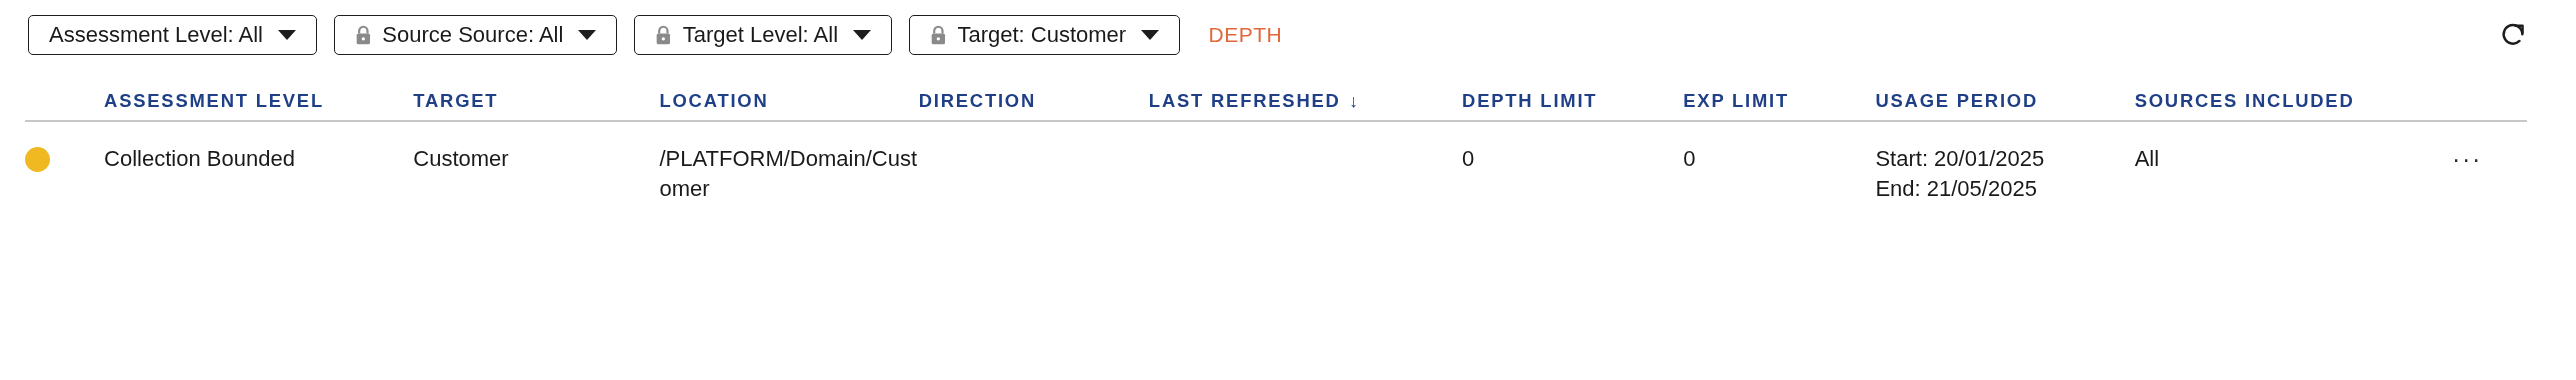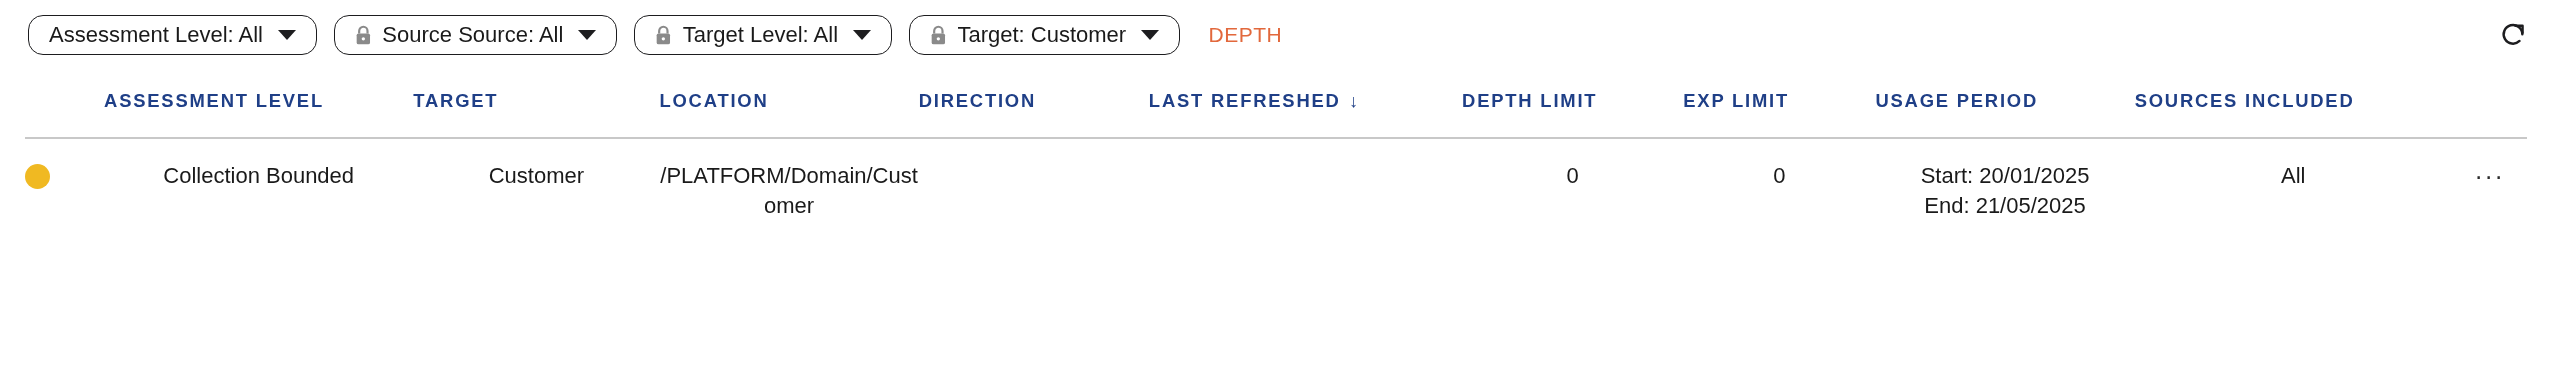--- a/index.html
+++ b/index.html
@@ -24,21 +24,21 @@
     align-items: center;
     padding-left: 28px;
   }
   .filter-pill {
     display: inline-flex;
     align-items: center;
     height: 40px;
     padding: 0 20px;
     margin-right: 16.7px;
     border: 1.7px solid #1d1d1f;
-    border-radius: 15px;
+    border-radius: 5px;
     background: #ffffff;
     font-size: 22px;
     line-height: 1;
     color: #1a1a1a;
     white-space: nowrap;
     cursor: pointer;
     user-select: none;
   }
   .filter-pill .lock-icon {
     display: inline-flex;
@@ -84,38 +84,37 @@
     border-collapse: collapse;
     table-layout: fixed;
   }
   table.data-table thead th {
     text-align: left;
     font-size: 18.4px;
     font-weight: 700;
     letter-spacing: 1.8px;
     color: #1f3f87;
     text-transform: uppercase;
-    padding: 20px 0 25px 0;
+    padding: 20px 0 8px 0;
     border-bottom: 2.5px solid #c8c8c8;
     vertical-align: bottom;
     white-space: nowrap;
   }
   table.data-table thead th.sorted .sort-arrow {
     margin-left: 8.4px;
     font-weight: 400;
     letter-spacing: 0;
   }
   table.data-table tbody td {
     font-size: 22px;
     color: #1a1a1a;
     padding: 22px 0 22px 0;
     vertical-align: top;
     line-height: 1.38;
     word-break: break-all;
-    text-align: center;
   }
   .col-status   { width: 79px; }
   .col-level    { width: 309px; }
   .col-target   { width: 246px; margin-left: 28px; }
   .col-location { width: 259px; }
   .col-direction{ width: 230px; }
   .col-last     { width: 313px; }
   .col-depth    { width: 221px; }
   .col-exp      { width: 192px; }
   .col-usage    { width: 259px; }

